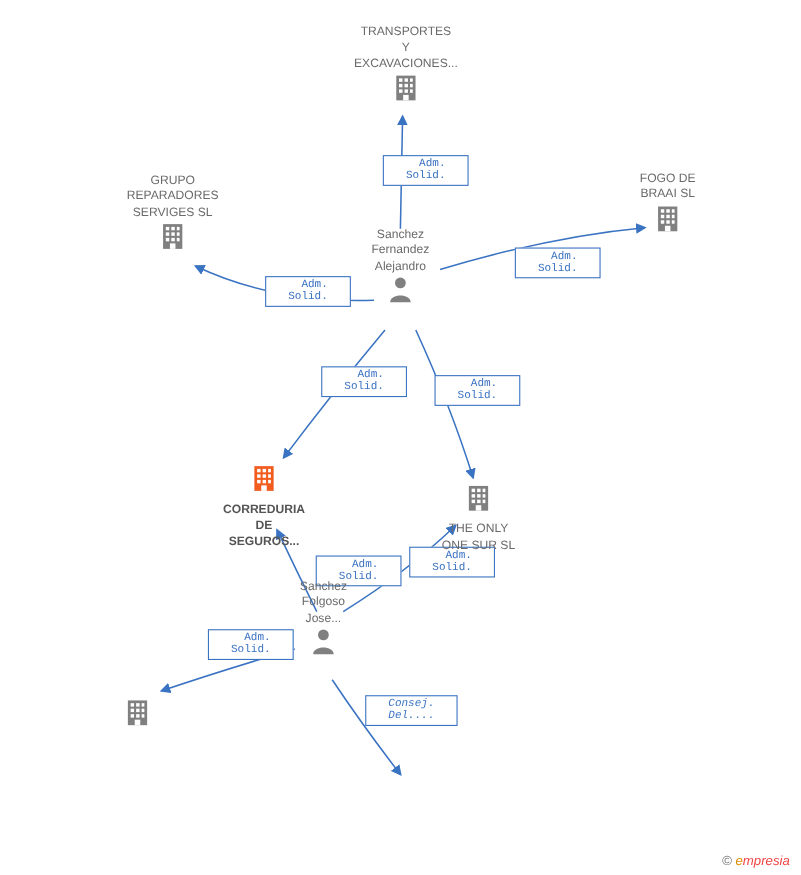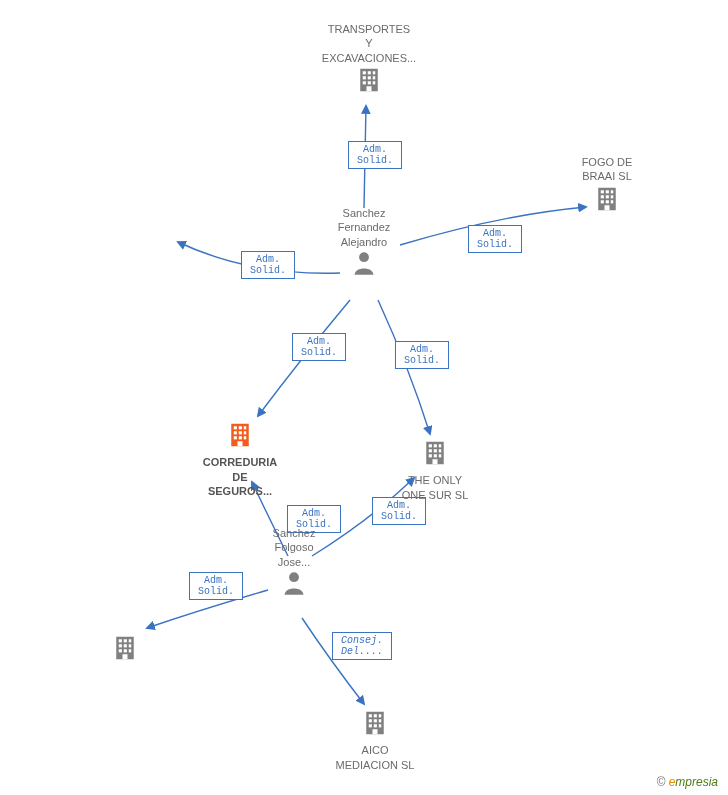--- a/index.html
+++ b/index.html
@@ -28,22 +28,22 @@
     margin-top: 2px;
   }
   .node.highlight .label { font-weight: bold; color:#555;}
   .edge-label {
     position: absolute;
     background: #fff;
     border: 1px solid #3a73c2;
     color: #3a73c2;
     font-family: "Courier New", monospace;
     font-size: 10px;
-    padding: 2px 8px;
-    text-align: center;
+    padding: 2px 20px;
+    text-align: right;
     line-height: 1.1;
     pointer-events: none;
   }
   svg.edges {
     position: absolute;
     left: 0; top: 0;
     width: 728px;
     height: 795px;
   }
   .credit {
@@ -131,20 +131,33 @@
         <rect x="11" y="5" width="2.5" height="2.5" fill="#fff"></rect>
         <rect x="15" y="5" width="2" height="2.5" fill="#fff"></rect>
     <rect x="7" y="9" width="2.5" height="2.5" fill="#fff"></rect>
         <rect x="11" y="9" width="2.5" height="2.5" fill="#fff"></rect>
         <rect x="15" y="9" width="2" height="2.5" fill="#fff"></rect>
     <rect x="7" y="13" width="2.5" height="2.5" fill="#fff"></rect>
         <rect x="11" y="13" width="2.5" height="2.5" fill="#fff"></rect>
         <rect x="15" y="13" width="2" height="2.5" fill="#fff"></rect>
     <rect x="10" y="17" width="4" height="4" fill="#fff"></rect>
   </svg></div>
+    <div class="node" style="width: 120px; left: 97px; top: 155px;"><div class="label">GRUPO<br>REPARADORES<br>SERVIGES SL</div><svg width="30" height="30" viewBox="0 0 24 24">
+    <rect x="5" y="3" width="14" height="18" fill="#808080"></rect>
+    <rect x="7" y="5" width="2.5" height="2.5" fill="#fff"></rect>
+        <rect x="11" y="5" width="2.5" height="2.5" fill="#fff"></rect>
+        <rect x="15" y="5" width="2" height="2.5" fill="#fff"></rect>
+    <rect x="7" y="9" width="2.5" height="2.5" fill="#fff"></rect>
+        <rect x="11" y="9" width="2.5" height="2.5" fill="#fff"></rect>
+        <rect x="15" y="9" width="2" height="2.5" fill="#fff"></rect>
+    <rect x="7" y="13" width="2.5" height="2.5" fill="#fff"></rect>
+        <rect x="11" y="13" width="2.5" height="2.5" fill="#fff"></rect>
+        <rect x="15" y="13" width="2" height="2.5" fill="#fff"></rect>
+    <rect x="10" y="17" width="4" height="4" fill="#fff"></rect>
+  </svg></div>
     <div class="node highlight" style="width: 120px; left: 180px; top: 420px;"><svg width="30" height="30" viewBox="0 0 24 24">
     <rect x="5" y="3" width="14" height="18" fill="#f25c1e"></rect>
     <rect x="7" y="5" width="2.5" height="2.5" fill="#fff"></rect>
         <rect x="11" y="5" width="2.5" height="2.5" fill="#fff"></rect>
         <rect x="15" y="5" width="2" height="2.5" fill="#fff"></rect>
     <rect x="7" y="9" width="2.5" height="2.5" fill="#fff"></rect>
         <rect x="11" y="9" width="2.5" height="2.5" fill="#fff"></rect>
         <rect x="15" y="9" width="2" height="2.5" fill="#fff"></rect>
     <rect x="7" y="13" width="2.5" height="2.5" fill="#fff"></rect>
         <rect x="11" y="13" width="2.5" height="2.5" fill="#fff"></rect>
@@ -170,39 +183,26 @@
         <rect x="11" y="5" width="2.5" height="2.5" fill="#fff"></rect>
         <rect x="15" y="5" width="2" height="2.5" fill="#fff"></rect>
     <rect x="7" y="9" width="2.5" height="2.5" fill="#fff"></rect>
         <rect x="11" y="9" width="2.5" height="2.5" fill="#fff"></rect>
         <rect x="15" y="9" width="2" height="2.5" fill="#fff"></rect>
     <rect x="7" y="13" width="2.5" height="2.5" fill="#fff"></rect>
         <rect x="11" y="13" width="2.5" height="2.5" fill="#fff"></rect>
         <rect x="15" y="13" width="2" height="2.5" fill="#fff"></rect>
     <rect x="10" y="17" width="4" height="4" fill="#fff"></rect>
   </svg></div>
-    <div class="node" style="width: 120px; left: 315px; top: 708px;"><svg width="30" height="30" viewBox="0 0 24 24">
-    <rect x="5" y="3" width="14" height="18" fill="#808080"></rect>
-    <rect x="7" y="5" width="2.5" height="2.5" fill="#fff"></rect>
-        <rect x="11" y="5" width="2.5" height="2.5" fill="#fff"></rect>
-        <rect x="15" y="5" width="2" height="2.5" fill="#fff"></rect>
-    <rect x="7" y="9" width="2.5" height="2.5" fill="#fff"></rect>
-        <rect x="11" y="9" width="2.5" height="2.5" fill="#fff"></rect>
-        <rect x="15" y="9" width="2" height="2.5" fill="#fff"></rect>
-    <rect x="7" y="13" width="2.5" height="2.5" fill="#fff"></rect>
-        <rect x="11" y="13" width="2.5" height="2.5" fill="#fff"></rect>
-        <rect x="15" y="13" width="2" height="2.5" fill="#fff"></rect>
-    <rect x="10" y="17" width="4" height="4" fill="#fff"></rect>
-  </svg><div class="label">AICO<br>MEDIACION SL</div></div>
     <div class="node" style="width: 110px; left: 309px; top: 204px;"><div class="label">Sanchez<br>Fernandez<br>Alejandro</div><svg width="28" height="28" viewBox="0 0 24 24">
     <circle cx="12" cy="7" r="4.2" fill="#808080"></circle>
     <path d="M4,22 C4,15 20,15 20,22 Z" fill="#808080"></path>
   </svg></div>
     <div class="node" style="width: 110px; left: 239px; top: 524px;"><div class="label">Sanchez<br>Folgoso<br>Jose...</div><svg width="28" height="28" viewBox="0 0 24 24">
     <circle cx="12" cy="7" r="4.2" fill="#808080"></circle>
     <path d="M4,22 C4,15 20,15 20,22 Z" fill="#808080"></path>
   </svg></div>
   </div>
 
 <div class="credit">
   <span>©</span>
-  <span class="e">e</span><span style="font-style:italic;color:#4d7c0f">mpresia</span>
+  <span class="e">e</span><span style="font-style:italic;color:#ef4444">mpresia</span>
 </div>
 
 </body></html>

